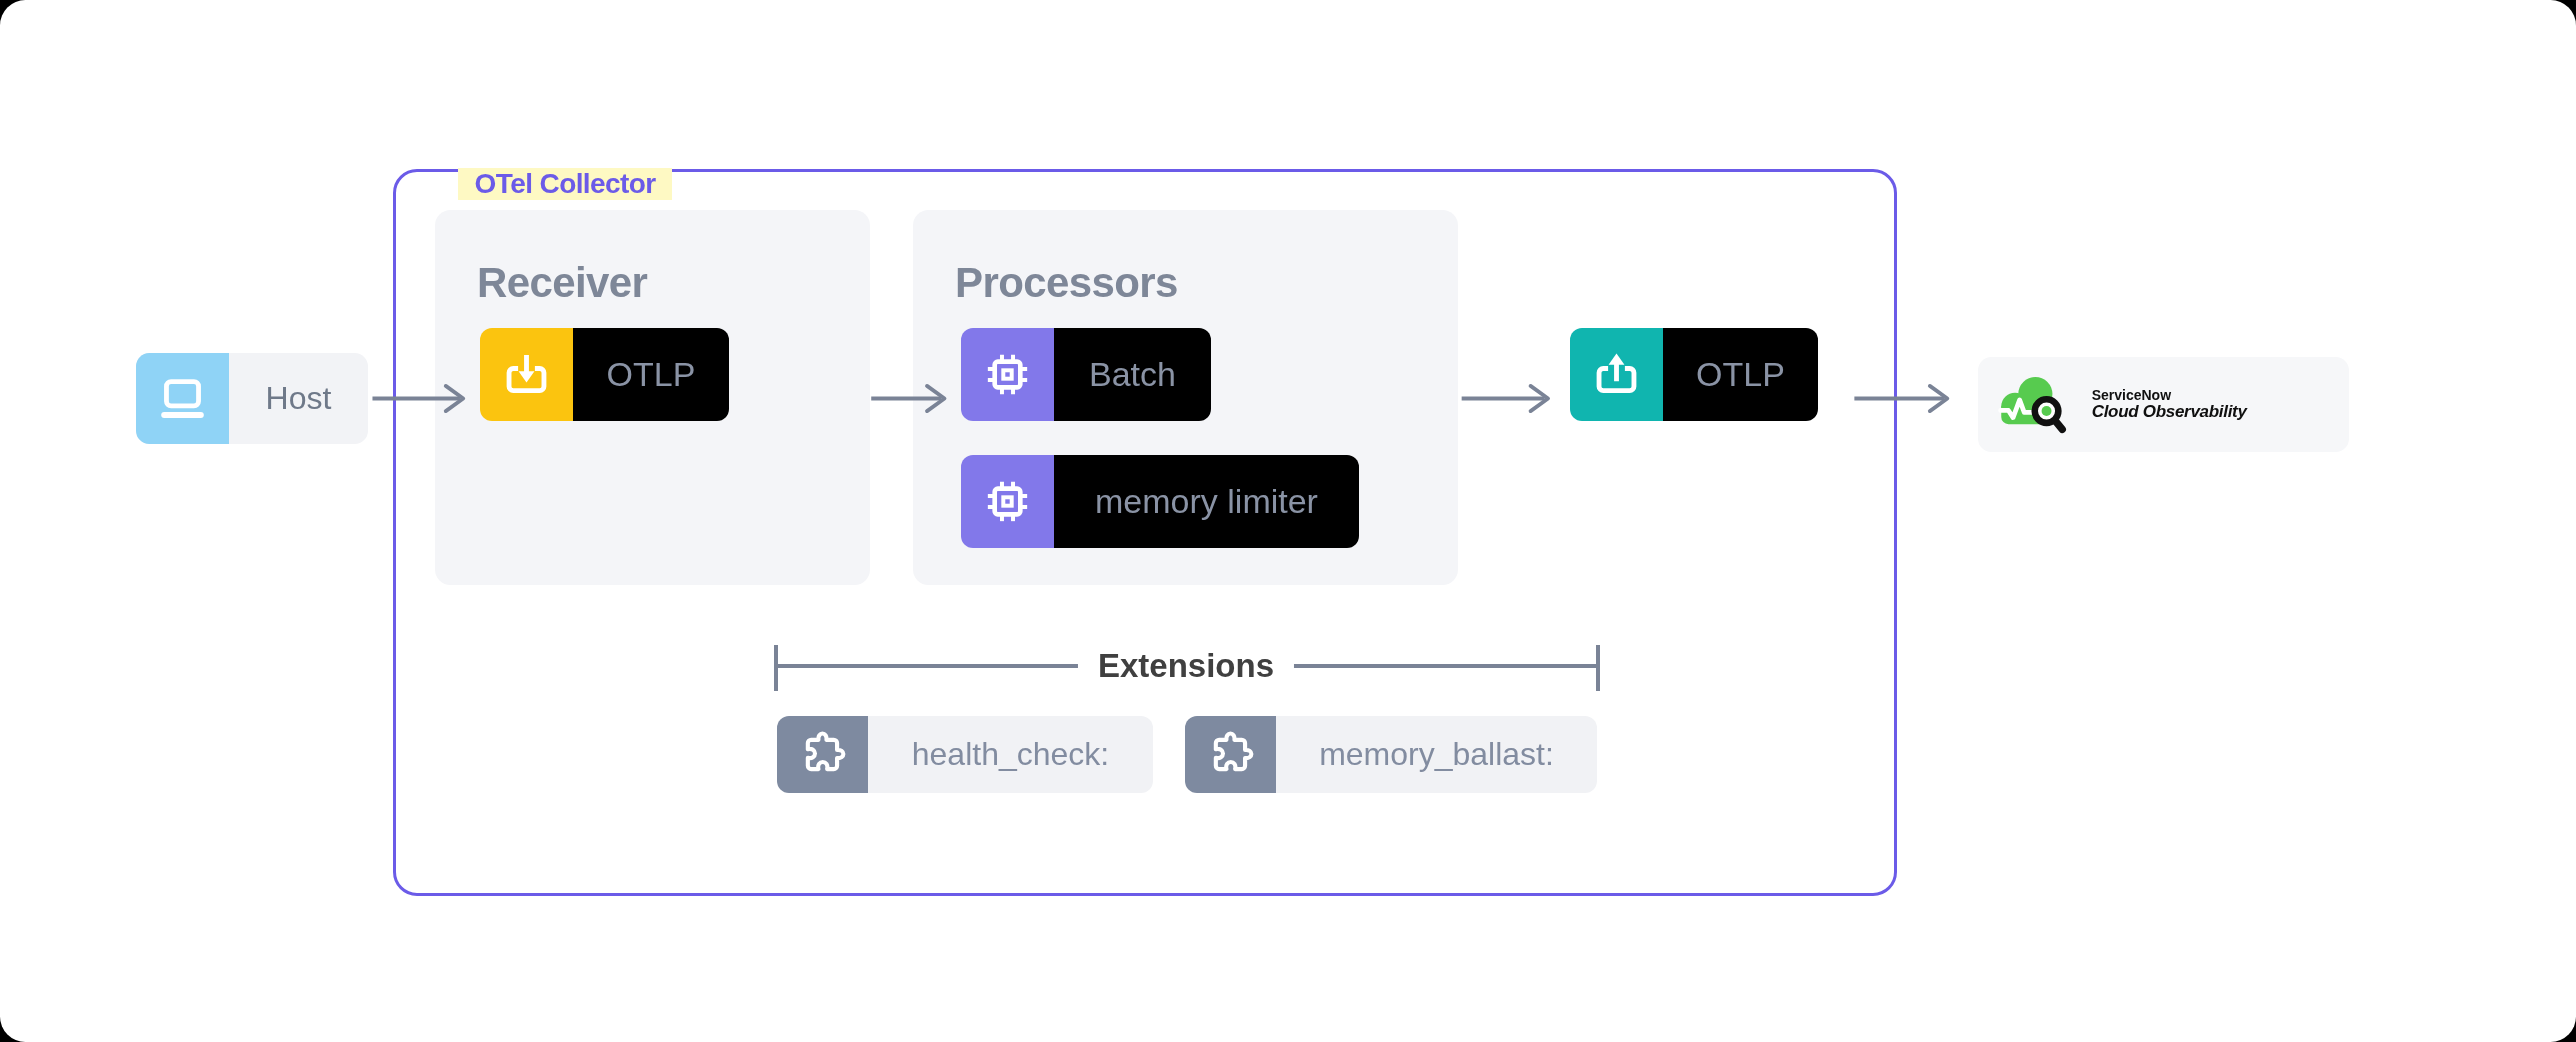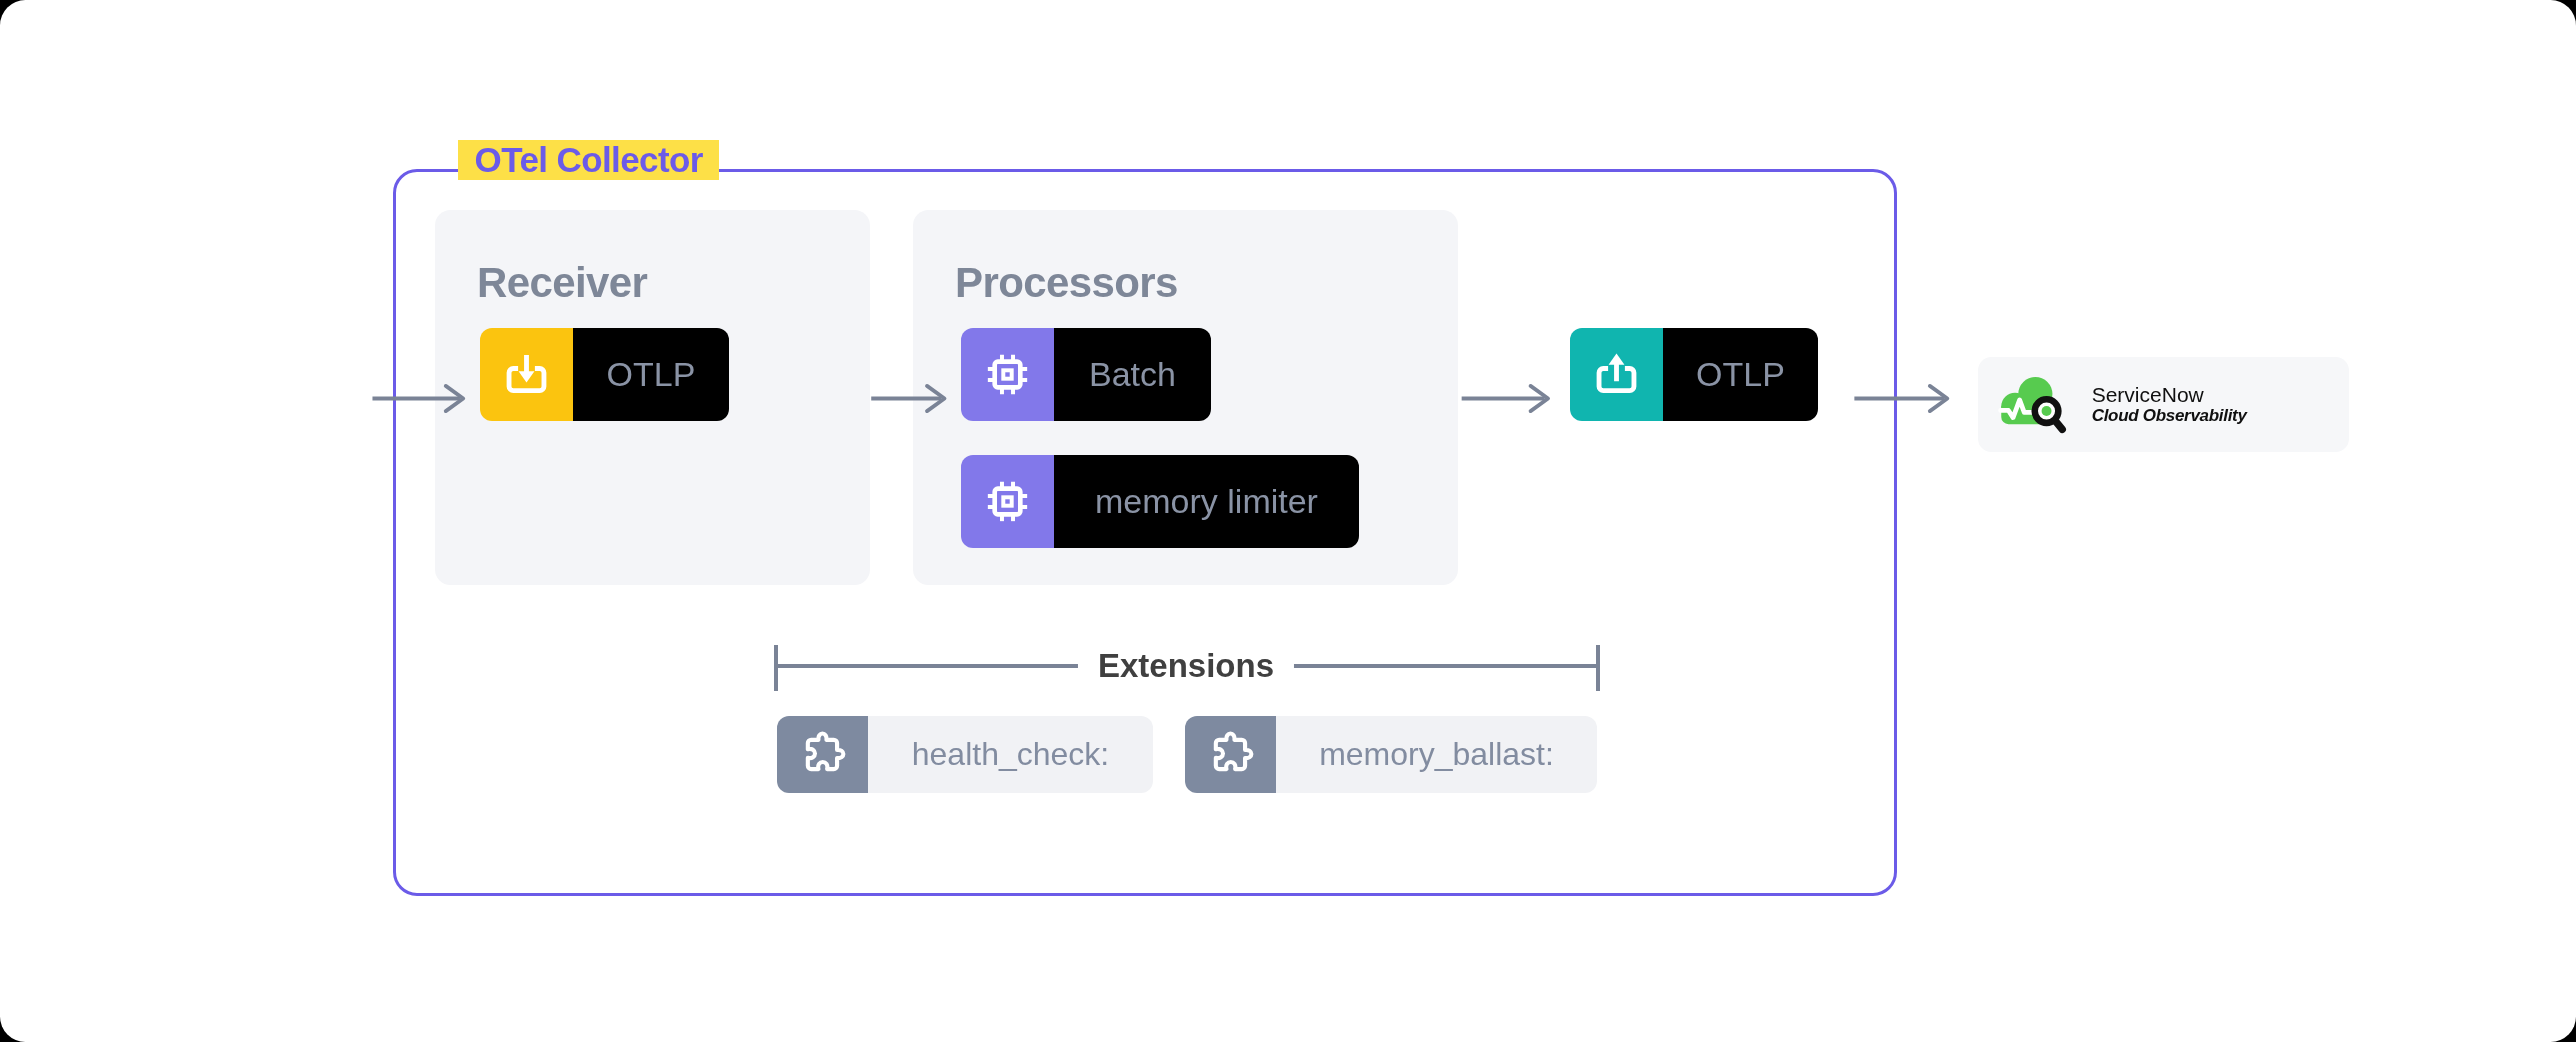--- a/index.html
+++ b/index.html
@@ -13,22 +13,22 @@
   
   .host-box{position:absolute;left:136px;top:353px;width:232px;height:91px;
     display:flex;border-radius:13.3px;overflow:hidden;background:#F2F3F6;}
   .host-icon-sec{width:91px;flex:0 0 91px;background:#8FD3F6;display:flex;align-items:center;justify-content:center;}
   .host-label-sec{flex:1;display:flex;align-items:center;justify-content:center;
     font-size:32px;color:#6F7989;}
 
   
   .otel-box{position:absolute;left:393px;top:169px;width:1504px;height:727px;
     border:3.9px solid #6B5BE8;border-radius:24px;box-sizing:border-box;}
-  .otel-label{position:absolute;left:458px;top:160px;transform:translateY(-50%);
-    background:#fde047;padding:0 16.6px;font-size:35px;font-weight:bold;color:#6B5BE8;
+  .otel-label{position:absolute;left:458px;top:184px;transform:translateY(-50%);
+    background:#fef9c3;padding:0 16.6px;font-size:28px;font-weight:bold;color:#6B5BE8;
     letter-spacing:-0.6px;white-space:nowrap;}
 
   
   .panel{position:absolute;top:210px;height:375px;background:#F4F5F8;border-radius:15.5px;}
   .panel-receiver{left:435px;width:435px;}
   .panel-processors{left:913px;width:545px;}
   .panel-exporter{left:1526px;width:328px;}
   .panel-title{position:absolute;left:42px;top:49px;font-size:42px;font-weight:bold;
     color:#7E8798;letter-spacing:-0.6px;white-space:nowrap;}
 
@@ -61,31 +61,40 @@
   .chip-ext{height:77px;}
   .chip-ext .chip-icon-sec{width:91px;flex:0 0 91px;}
   .chip-health-check{left:777px;top:716px;width:376px;}
   .chip-memory-ballast{left:1185px;top:716px;width:412px;}
 
   
   .dest-card{position:absolute;left:1978px;top:357px;width:371px;height:95px;
     background:#F6F7F9;border-radius:13.3px;display:flex;align-items:center;
     padding-left:17.7px;box-sizing:border-box;gap:12px;}
   .dest-text{display:flex;flex-direction:column;justify-content:center;line-height:1.08;}
-  .dest-brand{font-size:21px;font-weight:400;color:#101010;}
+  .dest-brand{font-size:14px;font-weight:700;color:#101010;}
   .dest-product{font-size:17px;font-weight:800;color:#101010;letter-spacing:-0.3px;white-space:nowrap;font-style:italic;}
 </style>
 </head>
 <body>
 
 <div class="canvas">
 
   <div class="otel-box"></div>
   <div class="otel-label">OTel Collector</div>
 
+  <div class="host-box">
+    <div class="chip-icon-sec icon-blue host-icon-sec">
+      <svg width="55" height="55" viewBox="0 0 24 24" fill="none" stroke="#fff">
+        <rect x="5" y="4.6" width="14" height="10.6" rx="2" stroke-width="2.1"></rect>
+        <line x1="4" y1="19.2" x2="20" y2="19.2" stroke-width="2.6" stroke-linecap="round"></line>
+      </svg>
+    </div>
+    <div class="host-label-sec">Host</div>
+  </div>
 
   <div class="panel panel-receiver">
     <div class="panel-title">Receiver</div>
   </div>
   <div class="chip chip-otlp-receiver">
     <div class="chip-icon-sec icon-yellow">
       <svg width="53" height="53" viewBox="0 0 24 24" fill="none" stroke="#fff">
         <path d="M8.2 9.3 H6 a1.9 1.9 0 0 0 -1.9 1.9 v6.2 a1.9 1.9 0 0 0 1.9 1.9 h12 a1.9 1.9 0 0 0 1.9 -1.9 v-6.2 a1.9 1.9 0 0 0 -1.9 -1.9 h-2.2" stroke-width="2.2"></path>
         <line x1="12" y1="3.2" x2="12" y2="11.2" stroke-width="2.2"></line>
         <path d="M8.4 10.5 L12 15.6 L15.6 10.5 Z" fill="#fff" stroke="none"></path>

